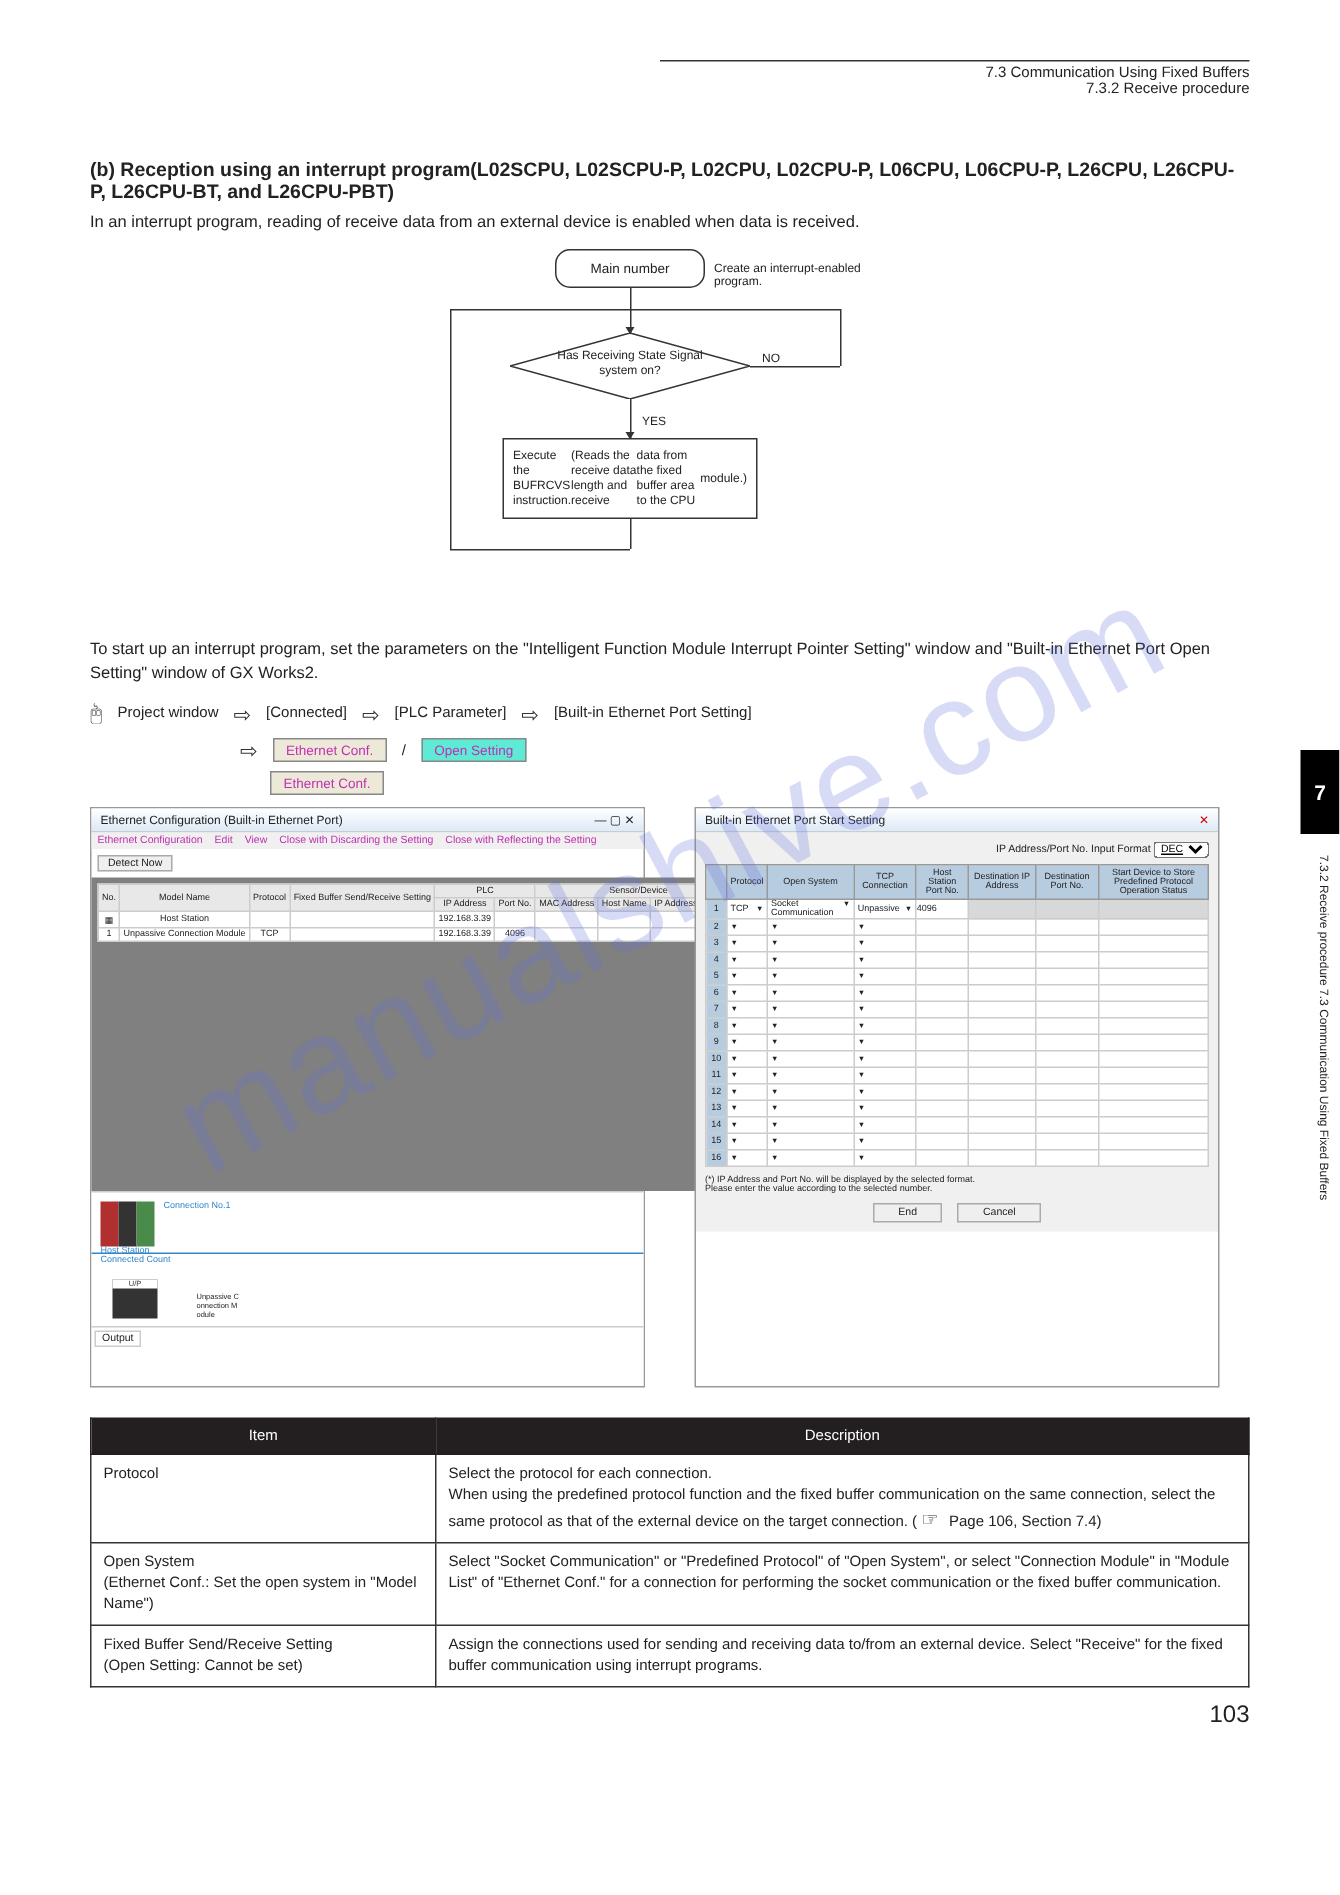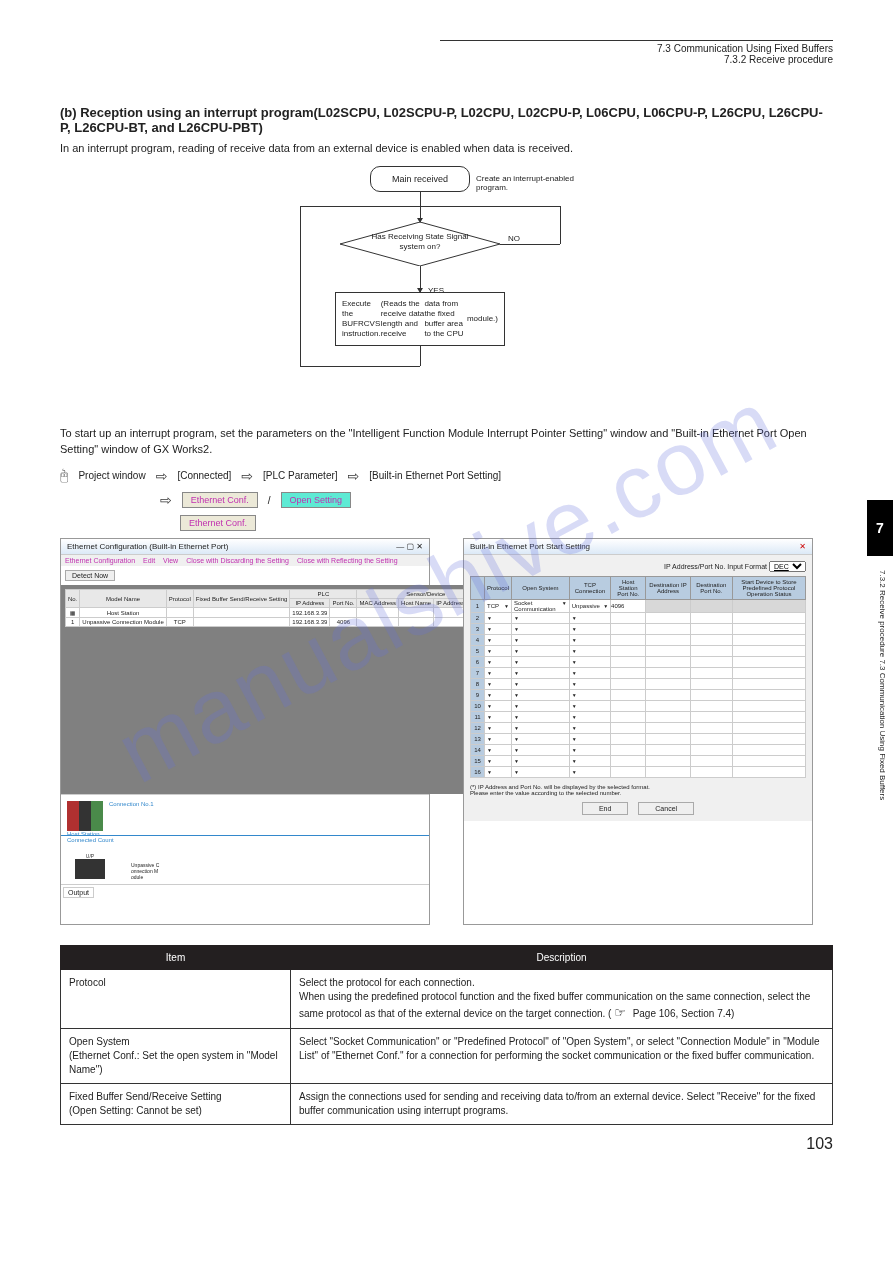--- a/index.html
+++ b/index.html
@@ -259,34 +259,34 @@
 <div class="header-line"></div>
 <div class="header-text">
   <div>7.3 Communication Using Fixed Buffers</div>
   <div>7.3.2 Receive procedure</div>
 </div>
 
 <div class="section-b">(b) Reception using an interrupt program(L02SCPU, L02SCPU-P, L02CPU, L02CPU-P, L06CPU, L06CPU-P, L26CPU, L26CPU-P, L26CPU-BT, and L26CPU-PBT)</div>
 <div class="paragraph">In an interrupt program, reading of receive data from an external device is enabled when data is received.</div>
 
 <div class="flowchart">
-  <div class="fc-shape fc-rounded">Main received</div>
+  <div class="fc-shape fc-rounded">Main number</div>
   <div class="fc-arrow-dots">Create an interrupt-enabled program.</div>
   <div class="fc-line arrow-down" style="left:140px; top:26px; width:1px; height:30px;"></div>
   <div class="fc-shape fc-diamond">
     <svg width="160" height="44">
         <polygon points="80,0 160,22 80,44 0,22" fill="none" stroke="#333" stroke-width="1"></polygon>
       </svg>
     <div class="fc-diamond-label">
       <span>Has Receiving State Signal</span><br>
       <span>system on?</span>
     </div>
   </div>
   <div class="fc-label" style="left:228px; top:68px;">NO</div>
-  <div class="fc-label" style="left:148px; top:120px;">YES</div>
+  <div class="fc-label" style="left:148px; top:110px;">YES</div>
   <div class="fc-line" style="left:220px; top:78px; width:60px; height:1px;"></div>
   <div class="fc-line" style="left:280px; top:40px; width:1px; height:38px;"></div>
   <div class="fc-line" style="left:140px; top:40px; width:140px; height:1px;"></div>
   <div class="fc-line arrow-down" style="left:140px; top:100px; width:1px; height:26px;"></div>
   <div class="fc-shape fc-rect">
     <span>Execute the BUFRCVS instruction.</span>
       <br>
     <span>(Reads the receive data length and receive</span>
       <br>
     <span>data from the fixed buffer area to the CPU</span>

